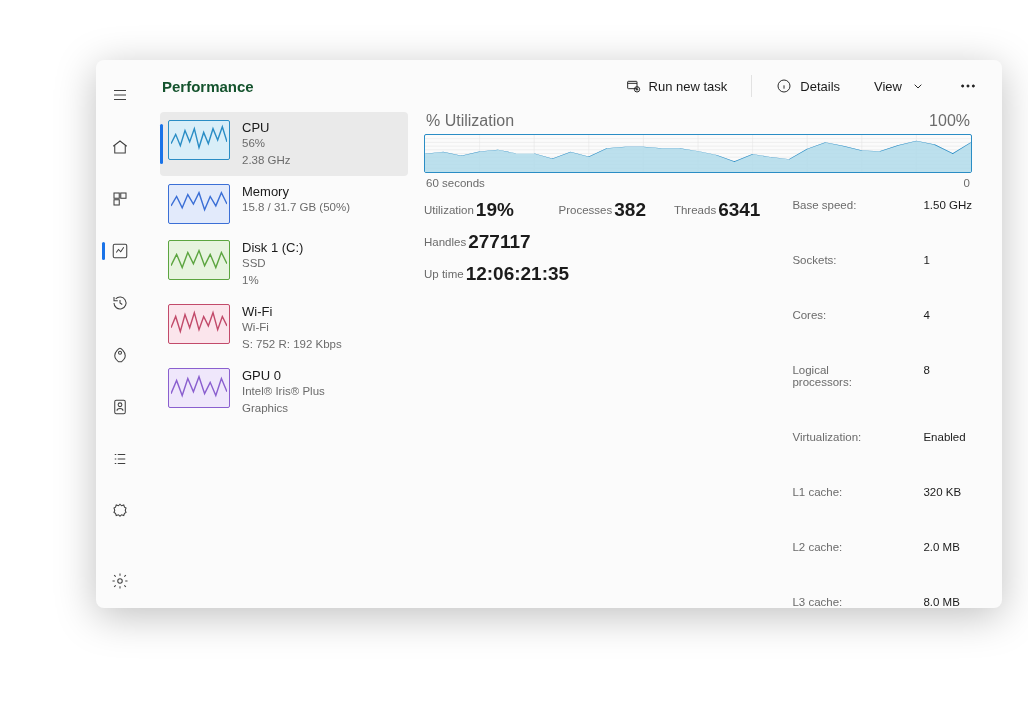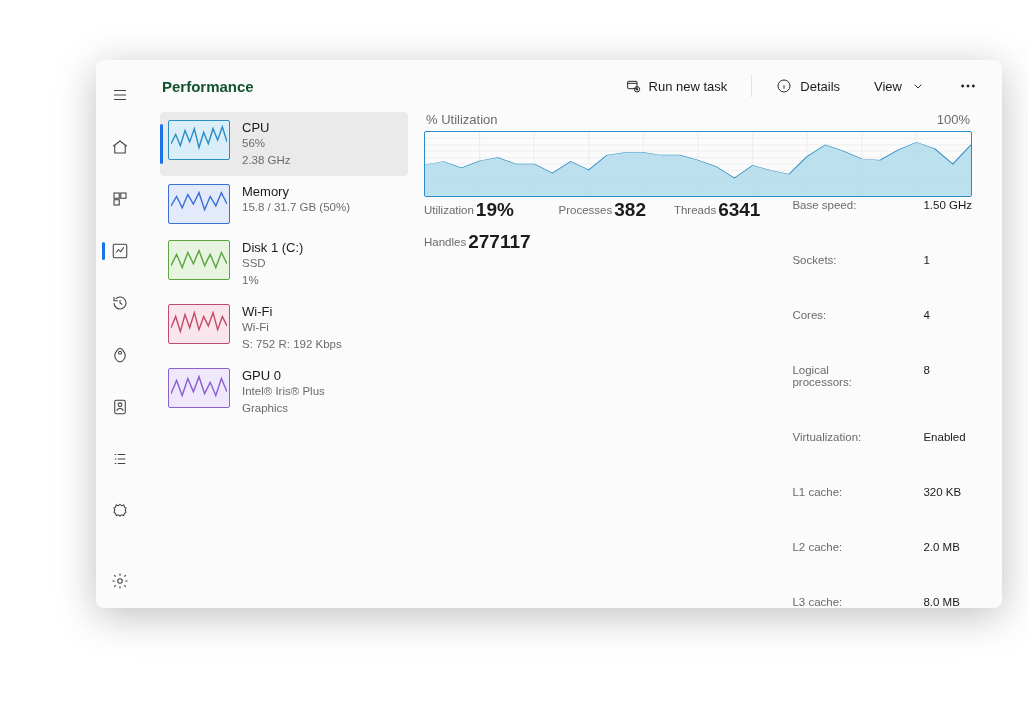--- a/index.html
+++ b/index.html
@@ -116,21 +116,21 @@
   .thumb.gpu svg path  { stroke:#8a5fcf; }
 
   
   .main {
     flex:1; min-width:0;
     padding: 0 30px 0 6px;
     display:flex; flex-direction:column;
   }
   .chart-top {
     display:flex; justify-content:space-between;
-    font-size:13px; color:#6b6b6b;
+    font-size:16px; color:#6b6b6b;
     padding: 0 2px 4px 2px;
   }
   .chart {
     height:268px;
     border:1px solid #2a8dc5;
     border-radius:2px;
     position:relative;
     overflow:hidden;
   }
   .chart svg { width:100%; height:100%; display:block; }
@@ -357,38 +357,46 @@
                 <line y1="160.8" y2="160.8" x1="0" x2="560"></line>
                 <line y1="187.6" y2="187.6" x1="0" x2="560"></line>
                 <line y1="214.4" y2="214.4" x1="0" x2="560"></line>
                 <line y1="241.2" y2="241.2" x1="0" x2="560"></line>
               </g>
             <path class="area" id="chart-area" d="M 0 136.68 L 18.666666666666668 123.28 L 37.333333333333336 150.07999999999998 L 56 120.6 L 74.66666666666667 107.20000000000002 L 93.33333333333333 134 L 112 134 L 130.66666666666666 171.52 L 149.33333333333334 123.28 L 168 158.12 L 186.66666666666666 96.47999999999999 L 205.33333333333331 85.75999999999999 L 224 85.75999999999999 L 242.66666666666669 96.47999999999999 L 261.3333333333333 96.47999999999999 L 280 117.91999999999999 L 298.6666666666667 144.72 L 317.3333333333333 192.95999999999998 L 336 139.36 L 354.66666666666663 160.8 L 373.3333333333333 176.88 L 392 101.84 L 410.66666666666663 53.599999999999994 L 429.33333333333337 80.4 L 448 112.56 L 466.6666666666667 117.91999999999999 L 485.33333333333337 75.04000000000002 L 504 42.879999999999995 L 522.6666666666666 69.68 L 541.3333333333334 134 L 560 53.599999999999994 L 560 268 L 0 268 Z"></path>
             <path class="line" id="chart-line" d="M 0 136.68 L 18.666666666666668 123.28 L 37.333333333333336 150.07999999999998 L 56 120.6 L 74.66666666666667 107.20000000000002 L 93.33333333333333 134 L 112 134 L 130.66666666666666 171.52 L 149.33333333333334 123.28 L 168 158.12 L 186.66666666666666 96.47999999999999 L 205.33333333333331 85.75999999999999 L 224 85.75999999999999 L 242.66666666666669 96.47999999999999 L 261.3333333333333 96.47999999999999 L 280 117.91999999999999 L 298.6666666666667 144.72 L 317.3333333333333 192.95999999999998 L 336 139.36 L 354.66666666666663 160.8 L 373.3333333333333 176.88 L 392 101.84 L 410.66666666666663 53.599999999999994 L 429.33333333333337 80.4 L 448 112.56 L 466.6666666666667 117.91999999999999 L 485.33333333333337 75.04000000000002 L 504 42.879999999999995 L 522.6666666666666 69.68 L 541.3333333333334 134 L 560 53.599999999999994"></path>
           </svg>
         </div>
 
+        <div class="chart-bottom">
+          <span>60 seconds</span>
+          <span>0</span>
+        </div>
 
         <div class="stats">
           <div class="statsL">
             <div class="stat">
               <span class="label">Utilization</span>
               <span class="value">19%</span>
             </div>
             <div class="stat">
               <span class="label">Processes</span>
               <span class="value">382</span>
             </div>
             <div class="stat">
               <span class="label">Threads</span>
               <span class="value">6341</span>
             </div>
             <div class="stat">
               <span class="label">Handles</span>
               <span class="value">277117</span>
+            </div>
+            <div class="stat span3">
+              <span class="label">Up time</span>
+              <span class="value">12:06:21:35</span>
             </div>
           </div>
 
           <div class="statsR" id="statsR">
 
           <span class="rlabel">Base speed:</span>
               <span class="rvalue">1.50 GHz</span>
               <span class="rlabel">Sockets:</span>
               <span class="rvalue">1</span>
               <span class="rlabel">Cores:</span>

